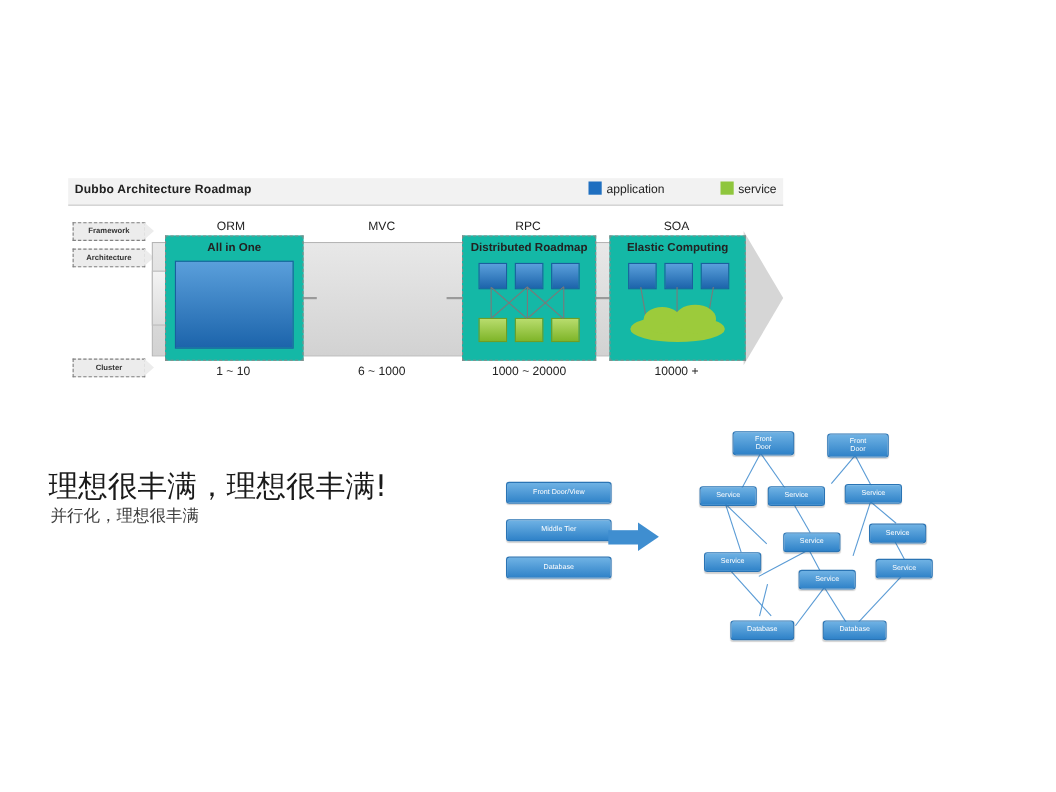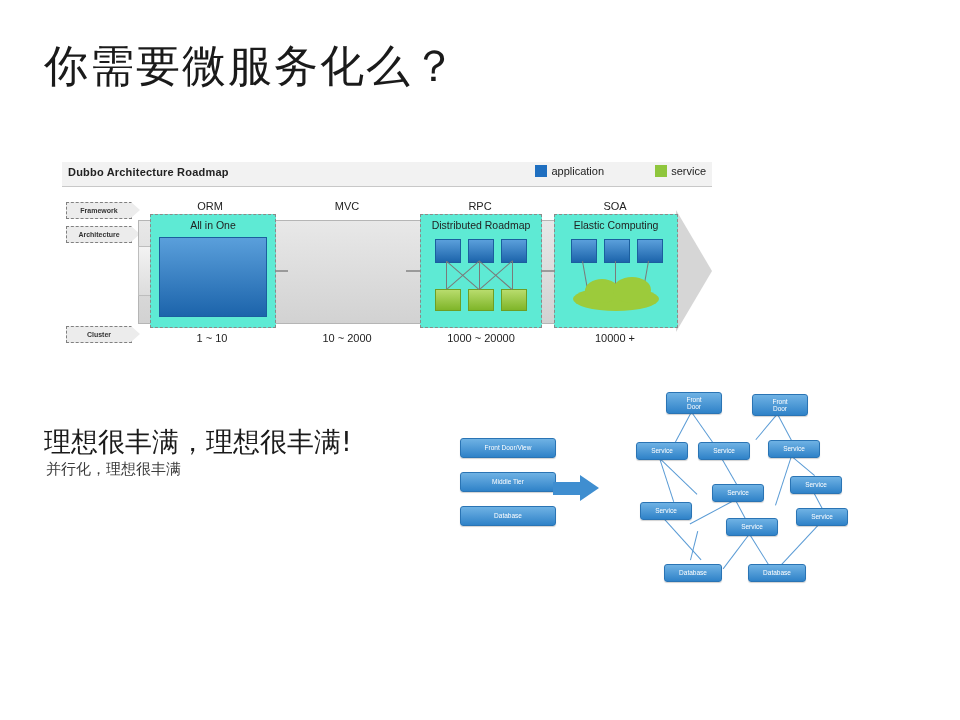--- a/index.html
+++ b/index.html
@@ -136,22 +136,23 @@
     top: 0;
     width: 12px; height: 48px;
     background: linear-gradient(#f3f3f3,#dcdcdc);
     border: 1px solid #bdbdbd;
   }
 
   .stage {
     position: absolute;
     top: 52px;
     height: 112px;
-    background: #5eead4;
+    background: #14b8a6;
     border: 1px dashed #8a8a8a;
+    font-weight: bold;
   }
   .stage-label {
     position: absolute;
     left: 0; right: 0; top: 4px;
     text-align: center;
     font-size: 10.5px;
     color: #222;
   }
   .blue {
     position: absolute;
@@ -249,21 +250,20 @@
     border-top: 13px solid transparent;
     border-bottom: 13px solid transparent;
     border-left: 19px solid #3f8ed0;
   }
 </style>
 </head>
 <body>
 
 <div id="slide">
 
-  <div class="slide-title">你需要微服务化么？</div>
 
   <div id="roadmap">
 
     <div class="rm-titlebar"></div>
     <div class="rm-title">Dubbo Architecture Roadmap</div>
 
     <div class="legend app">
       <span class="sw sw-app"></span><span>application</span>
     </div>
     <div class="legend svc">
@@ -289,21 +289,21 @@
     <div class="connector" style="left:478px;width:14px"></div>
 
     <div class="colhead" style="left:88px;width:120px">ORM</div>
     <div class="stage" style="left:88px; width:124px;">
       <div class="stage-label">All in One</div>
       <div class="blue" style="left:8px; top:22px; width:106px; height:78px;"></div>
     </div>
     <div class="colfoot" style="left:88px;width:124px">1 ~ 10</div>
 
     <div class="colhead" style="left:226px;width:118px">MVC</div>
-    <div class="colfoot" style="left:226px;width:118px">10 ~ 2000</div>
+    <div class="colfoot" style="left:226px;width:118px">6 ~ 1000</div>
 
     <div class="colhead" style="left:358px;width:120px">RPC</div>
     <div class="stage" style="left:358px; width:120px;">
       <div class="stage-label">Distributed Roadmap</div>
       <div class="blue" style="left:14px; top:24px; width:24px; height:22px;"></div>
       <div class="blue" style="left:47px; top:24px; width:24px; height:22px;"></div>
       <div class="blue" style="left:80px; top:24px; width:24px; height:22px;"></div>
       <div class="green" style="left:14px; top:74px; width:24px; height:20px;"></div>
       <div class="green" style="left:47px; top:74px; width:24px; height:20px;"></div>
       <div class="green" style="left:80px; top:74px; width:24px; height:20px;"></div>

